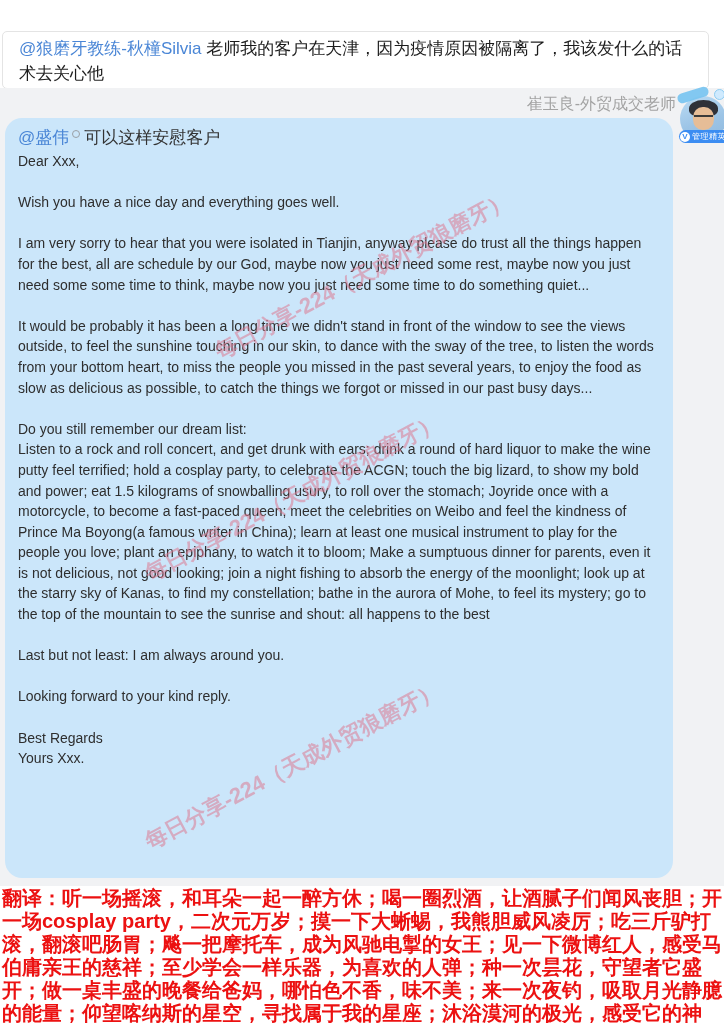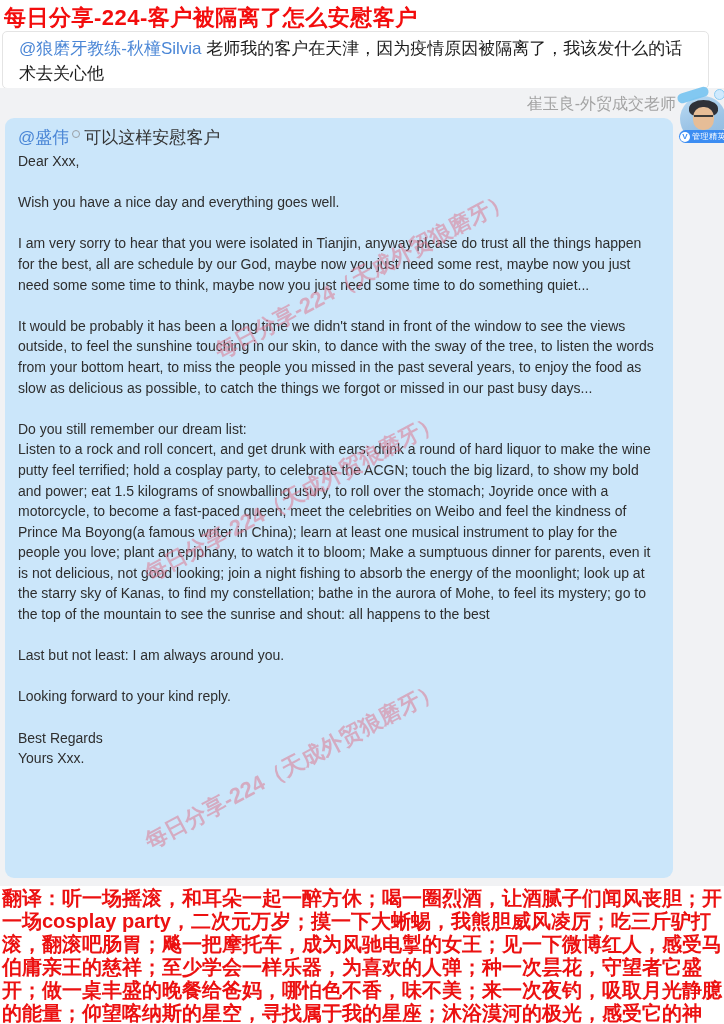--- a/index.html
+++ b/index.html
@@ -34,21 +34,21 @@
     background:rgba(120,196,240,.92);transform:rotate(-17deg)}
   .avatar-arc-dot{position:absolute;top:-2px;right:3px;width:11px;height:11px;border-radius:50%;
     background:#cfeafe;border:1px solid #8fcdf2}
   .v-badge{position:absolute;bottom:0;left:1px;height:13px;display:flex;align-items:center;
     background:var(--badge-blue);border-radius:7px;padding:0 5px 0 1px;white-space:nowrap}
   .v-circle{display:inline-block;width:10px;height:10px;border-radius:50%;background:#fff;
     color:var(--badge-blue);font-size:8px;font-weight:bold;text-align:center;line-height:10px;margin-right:2px}
   .v-label{color:#fff;font-size:8px;letter-spacing:.5px}
 
   .bubble{position:absolute;top:30px;left:5px;width:668px;height:760px;background:var(--bubble-blue);
-    border-radius:9px;padding:9px 14px 8px 13px}
+    border-radius:17px;padding:9px 14px 8px 13px}
   .bubble-head{font-size:17px;line-height:22px;color:#333}
   .ring{display:inline-block;width:8px;height:8px;border:1.5px solid #9aa0a6;border-radius:50%;
     margin:0 4px 0 3px;transform:translateY(-5px)}
   .letter{margin-top:2px;font-size:14px;line-height:20.6px;color:var(--letter-ink);
     white-space:pre-wrap;width:641px}
 
   .wm{position:absolute;font-size:22px;font-weight:bold;color:var(--wm-pink);opacity:.55;
     white-space:nowrap;transform:rotate(-28deg);transform-origin:left top;pointer-events:none;z-index:6}
   .wm1{left:210px;top:252px}
   .wm2{left:140px;top:474px}
@@ -56,21 +56,20 @@
 
   .translation{position:absolute;top:886px;left:0;width:724px;height:138px;background:#fff;
     padding:1px 2px 0 2px;font-size:20px;font-weight:bold;color:var(--trans-red);
     line-height:23px;letter-spacing:0}
 </style>
 </head>
 <body>
 
 <div class="screen">
 
-  <div class="page-title">每日分享-224-客户被隔离了怎么安慰客户</div>
 
   <div class="question-card"><span class="mention">@狼磨牙教练-秋橦Silvia</span><span> 老师我的客户在天津，因为疫情原因被隔离了，我该发什么的话术去关心他</span></div>
 
   <div class="middle-band">
 
     <div class="author-line">崔玉良-外贸成交老师</div>
 
     <div class="avatar">
       <div class="avatar-photo">
         <div class="hair"></div>

